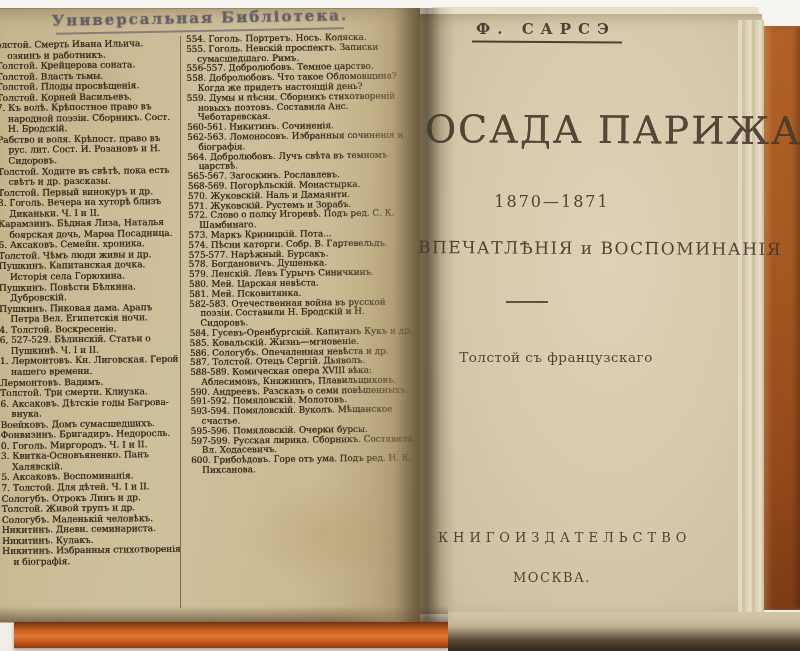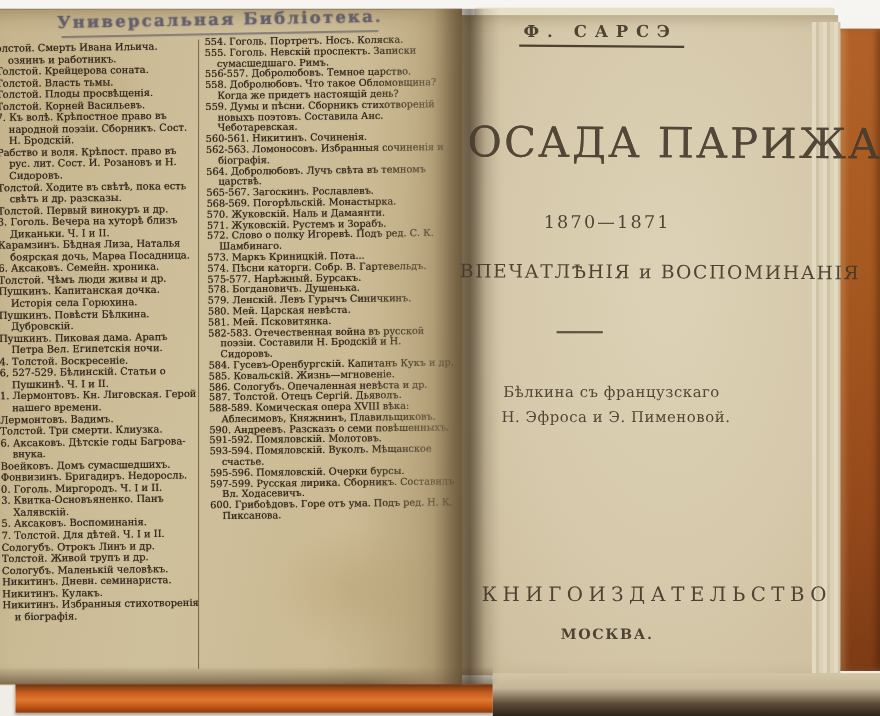--- a/index.html
+++ b/index.html
@@ -50,23 +50,23 @@
   
   .rp-line{position:absolute;text-align:center;color:#44382a;white-space:nowrap;}
   .author{left:440px;top:20px;width:212px;font-size:15px;font-weight:bold;letter-spacing:7px;text-align:center;}
   .author-underline{position:absolute;left:472px;top:41px;width:150px;height:2px;background:#4c4030;transform:rotate(.4deg);}
   .title{left:425px;top:108px;width:330px;font-size:38px;letter-spacing:2px;color:#473c2e;transform:rotate(.3deg);text-shadow:0 0 .6px rgba(60,48,34,.8);}
   .years{left:452px;top:192px;width:200px;font-size:16px;letter-spacing:2px;}
   .subtitle{left:418px;top:238px;width:342px;font-size:17px;letter-spacing:1.5px;transform:rotate(.3deg);}
   .mid-rule{position:absolute;left:506px;top:301px;width:42px;height:2px;background:#544734;}
   .trans1{left:456px;top:349px;width:200px;font-size:13.5px;letter-spacing:.5px;}
   .trans2{left:450px;top:372px;width:220px;font-size:13.5px;letter-spacing:.5px;}
-  .pub1{left:438px;top:530px;width:228px;font-size:18px;letter-spacing:5px;}
+  .pub1{left:438px;top:530px;width:228px;font-size:13px;letter-spacing:5px;}
   .pub2{left:424px;top:550px;width:332px;font-size:13px;letter-spacing:3.5px;}
-  .pub3{left:452px;top:570px;width:200px;font-size:13px;letter-spacing:1.5px;font-weight:bold;}
+  .pub3{left:452px;top:570px;width:200px;font-size:13px;letter-spacing:1.5px;}
   .rp-line, .mid-rule{opacity:.92;}
 </style>
 </head>
 <body>
 
 <div class="photo">
 
   <div class="left-page"></div>
   <div class="top-page-edge"></div>
   <div class="right-page"></div>
@@ -153,18 +153,17 @@
     </div>
   <div class="catalog-fade"></div>
   <div class="gutter"></div>
 
   <div class="rp-line author">Ф. САРСЭ</div>
   <div class="author-underline"></div>
   <div class="rp-line title">ОСАДА ПАРИЖА</div>
   <div class="rp-line years">1870—1871</div>
   <div class="rp-line subtitle">ВПЕЧАТЛѢНІЯ и ВОСПОМИНАНІЯ</div>
   <div class="mid-rule"></div>
-  <div class="rp-line trans1">Бѣлкина съ французскаго</div>
-  <div class="rp-line trans2">Н. Эфроса и Э. Пименовой.</div>
+  <div class="rp-line trans1">Толстой съ французскаго</div>
   <div class="rp-line pub1">КНИГОИЗДАТЕЛЬСТВО</div>
   <div class="rp-line pub3">МОСКВА.</div>
 
 </div>
 
 </body></html>

